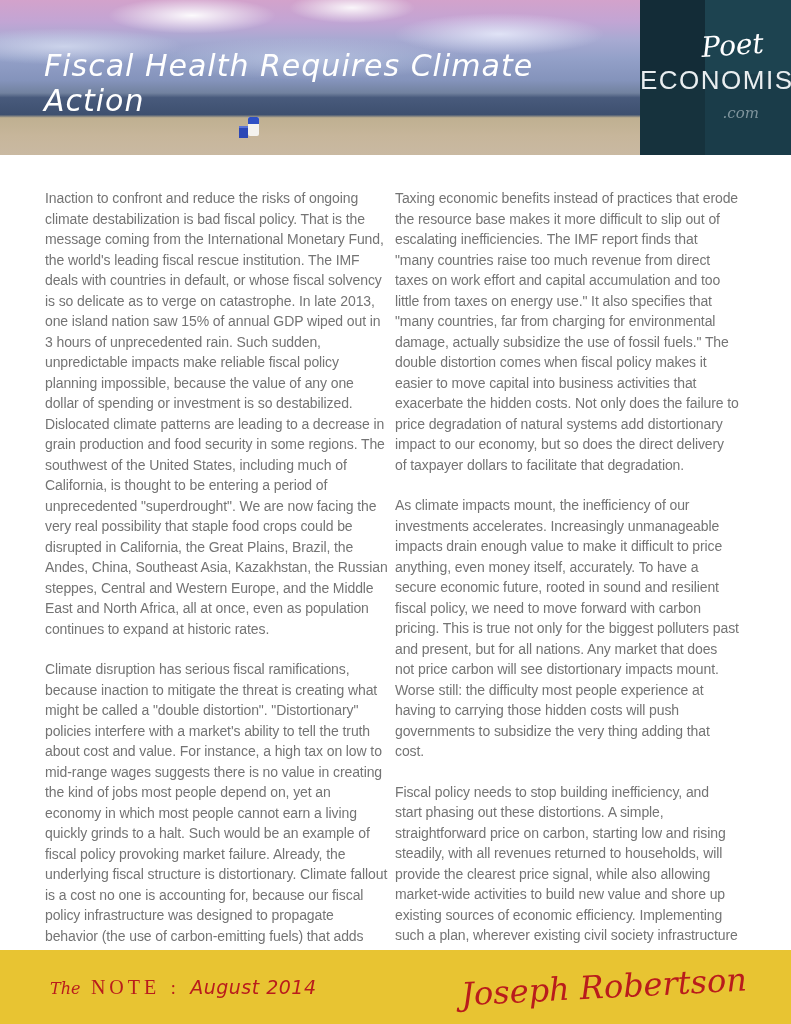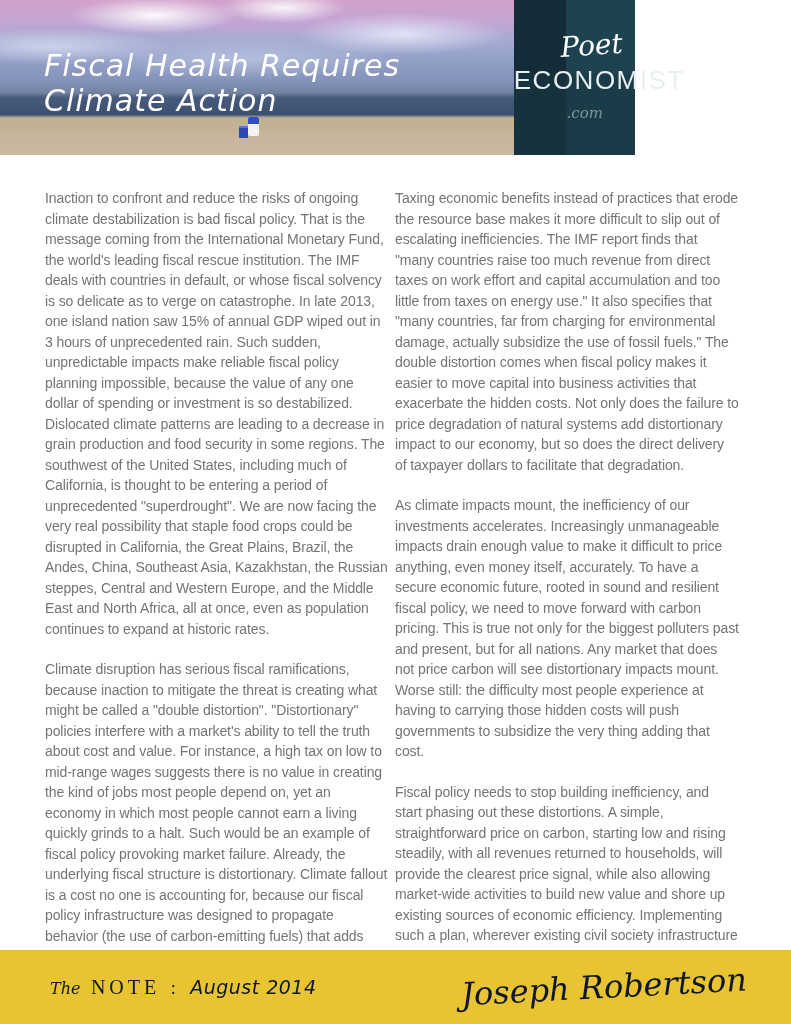--- a/index.html
+++ b/index.html
@@ -10,21 +10,21 @@
     margin: 0 auto;
     background: #ffffff;
     overflow: hidden;
     font-family: "Liberation Sans", sans-serif;
   }
 
   
   .masthead {
     position: absolute;
     top: 0; left: 0;
-    width: 635px; height: 155px;
+    width: 791px; height: 155px;
     display: flex;
   }
   .hero {
     position: relative;
     width: 640px; height: 155px;
     background:
       radial-gradient(ellipse 120px 26px at 30% 10%, rgba(255,255,255,.95), rgba(255,255,255,0) 70%),
       radial-gradient(ellipse 90px 22px at 55% 5%,  rgba(255,255,255,.9),  rgba(255,255,255,0) 70%),
       radial-gradient(ellipse 150px 30px at 78% 22%, rgba(232,237,252,.85), rgba(255,255,255,0) 70%),
       radial-gradient(ellipse 170px 26px at 10% 30%, rgba(222,230,246,.7),  rgba(255,255,255,0) 70%),
@@ -129,21 +129,21 @@
   .footer {
     position: absolute;
     left: 0; bottom: 0;
     width: 791px; height: 74px;
     background: #e8c432;
     display: flex;
     align-items: center;
     justify-content: space-between;
     box-sizing: border-box;
     padding: 0 30px 0 50px;
-    color: #0f172a;
+    color: #b91c1c;
   }
   .brand { white-space: nowrap; }
   .brand-the  { font-family: "DejaVu Serif", serif; font-style: italic; font-size: 16px; }
   .brand-note { font-family: "Liberation Serif", serif; font-size: 20px; letter-spacing: 4px; margin-left: 6px; }
   .brand-sep  { font-family: "Liberation Serif", serif; font-size: 18px; margin-left: 6px; }
   .brand-date { font-family: "DejaVu Sans", sans-serif; font-style: italic; font-size: 19px; margin-left: 10px; letter-spacing: 0.5px; }
   .signature {
     font-family: "DejaVu Serif", serif;
     font-style: italic;
     font-size: 32px;

